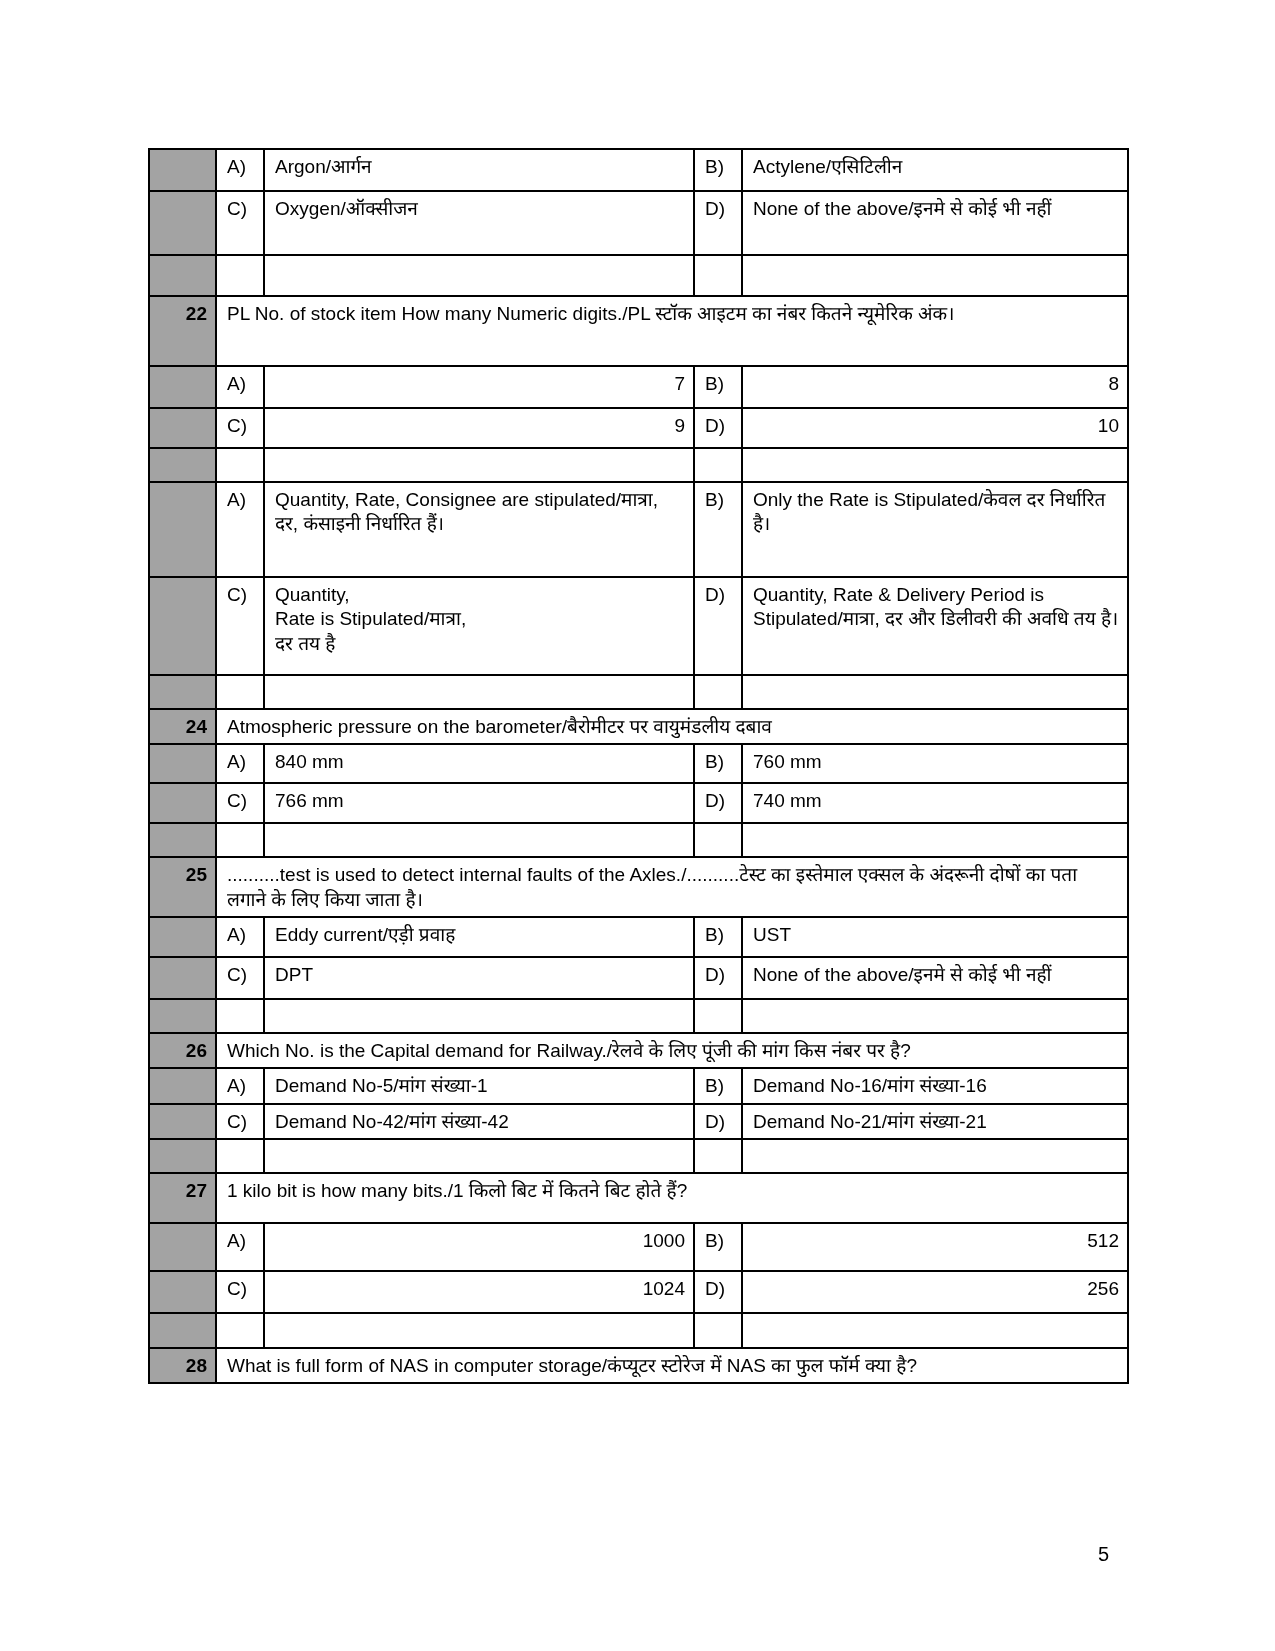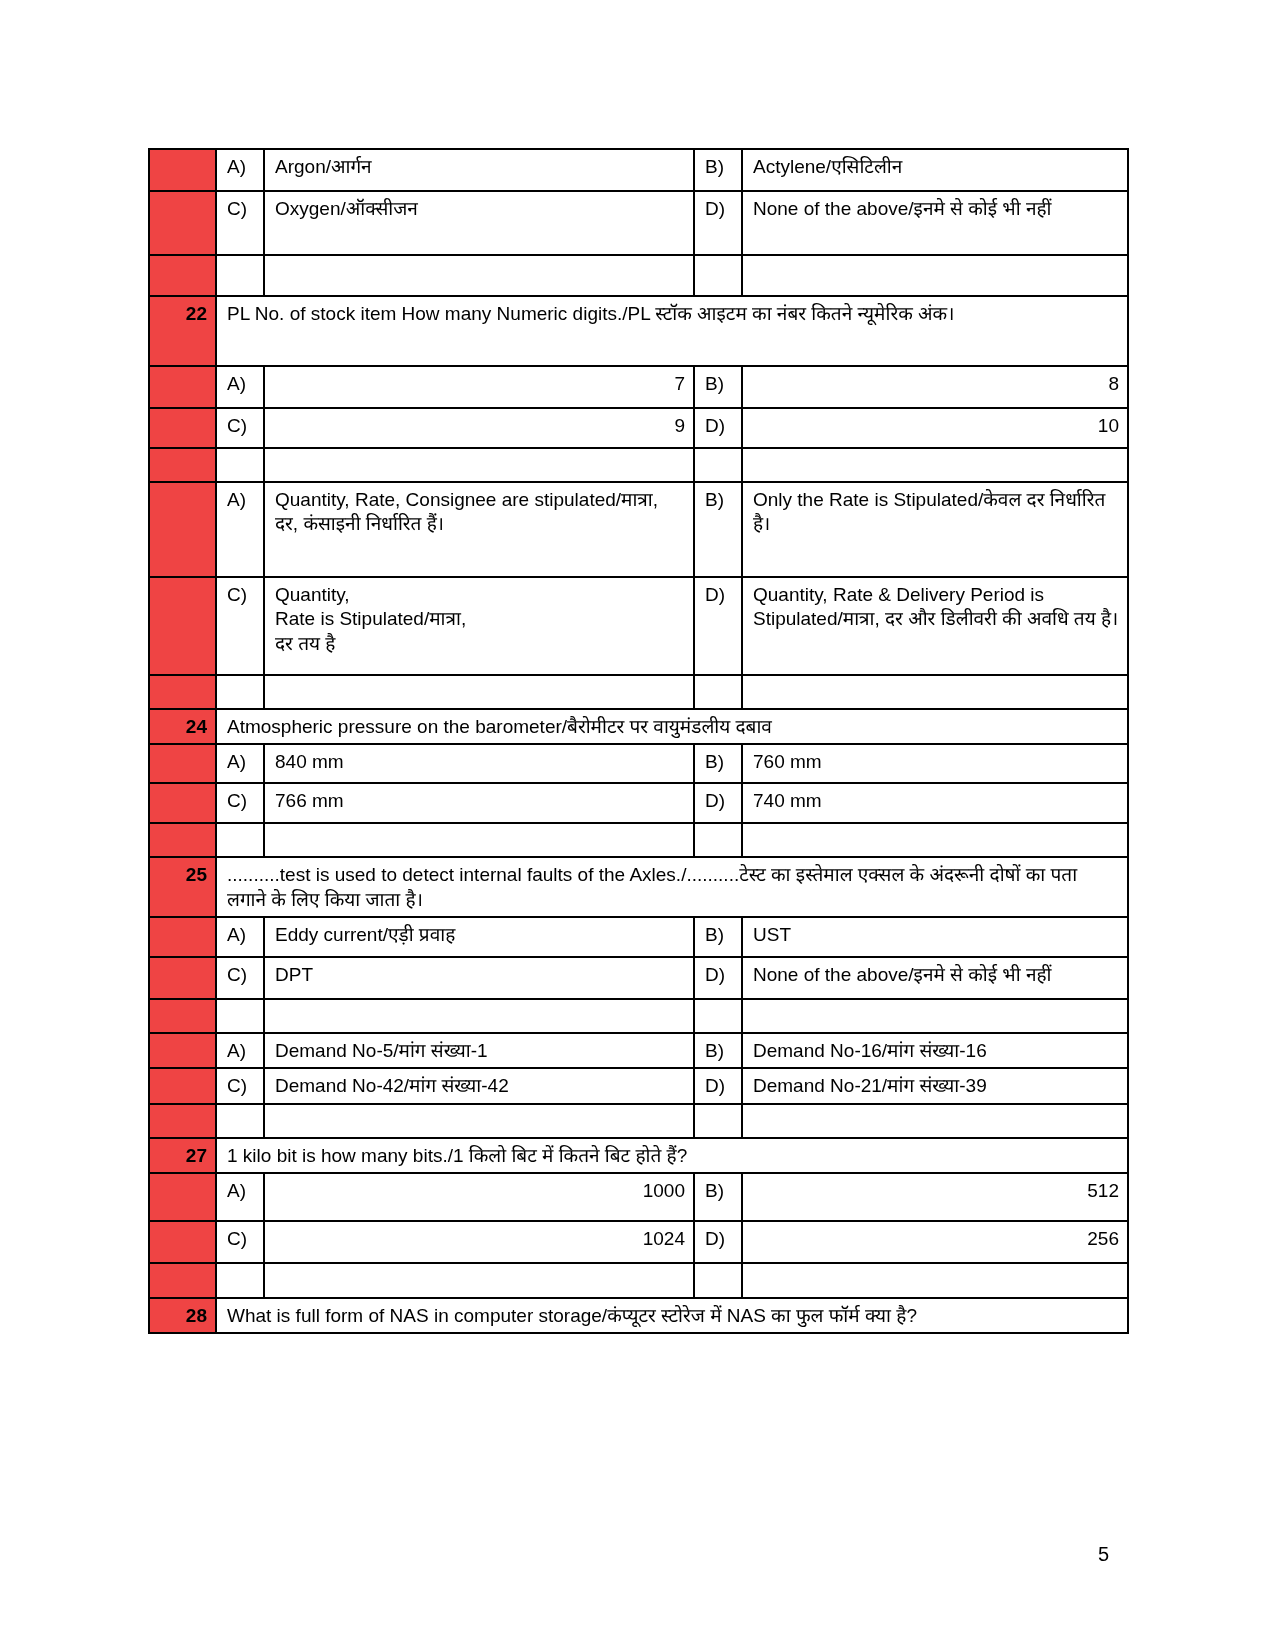--- a/index.html
+++ b/index.html
@@ -27,21 +27,21 @@
   table.exam td {
     border: 2px solid #000000;
     vertical-align: top;
     font-size: 19px;
     line-height: 1.28;
     padding: 5px 8px 4px 10px;
     overflow: hidden;
     word-wrap: break-word;
   }
   td.qnum {
-    background: #ef4444;
+    background: #a3a3a3;
     text-align: right;
     font-weight: bold;
     padding-right: 9px;
   }
   td.letter { padding-left: 9px; }
   td.num {
     text-align: right;
     padding-right: 10px;
   }
   td.qtext { padding-left: 11px; margin-top: 23px; }
@@ -199,46 +199,50 @@
     </tr>
 
     <tr style="height:34px">
       <td class="qnum"></td>
       <td class="letter"></td>
       <td></td>
       <td class="letter"></td>
       <td></td>
     </tr>
 
-
     <tr style="height:32px">
+      <td class="qnum">26</td>
+      <td class="qtext" colspan="4">Which No. is the Capital demand for Railway./रेलवे के लिए पूंजी की मांग किस नंबर पर है?</td>
+    </tr>
+
+    <tr style="height:32px">
       <td class="qnum"></td>
       <td class="letter">A)</td>
       <td>Demand No-5/मांग संख्या-1</td>
       <td class="letter">B)</td>
       <td>Demand No-16/मांग संख्या-16</td>
     </tr>
 
     <tr style="height:33px">
       <td class="qnum"></td>
       <td class="letter">C)</td>
       <td>Demand No-42/मांग संख्या-42</td>
       <td class="letter">D)</td>
-      <td>Demand No-21/मांग संख्या-39</td>
-    </tr>
-
-    <tr style="height:34px">
-      <td class="qnum"></td>
-      <td class="letter"></td>
-      <td></td>
-      <td class="letter"></td>
-      <td></td>
-    </tr>
-
-    <tr style="height:35px">
+      <td>Demand No-21/मांग संख्या-21</td>
+    </tr>
+
+    <tr style="height:34px">
+      <td class="qnum"></td>
+      <td class="letter"></td>
+      <td></td>
+      <td class="letter"></td>
+      <td></td>
+    </tr>
+
+    <tr style="height:50px">
       <td class="qnum">27</td>
       <td class="qtext" colspan="4">1 kilo bit is how many bits./1 किलो बिट में कितने बिट होते हैं?</td>
     </tr>
 
     <tr style="height:48px">
       <td class="qnum"></td>
       <td class="letter">A)</td>
       <td class="num">1000</td>
       <td class="letter">B)</td>
       <td class="num">512</td>

